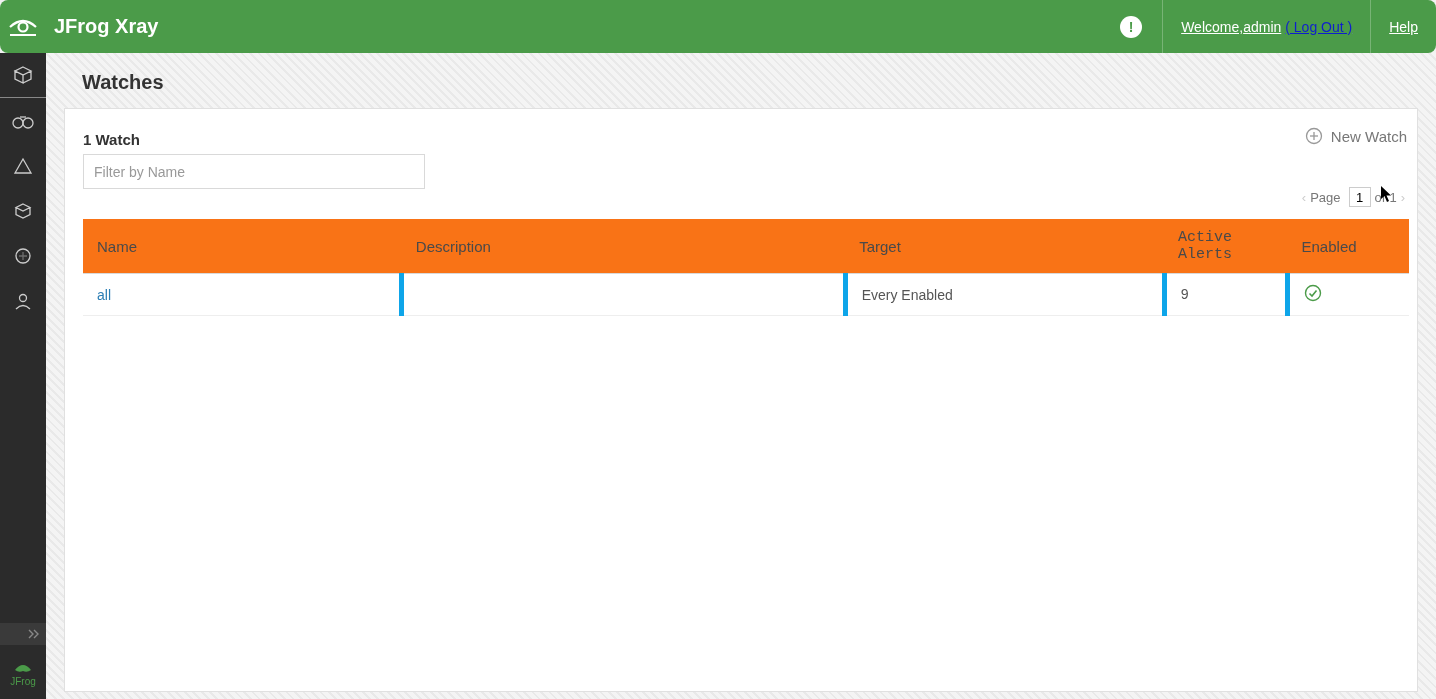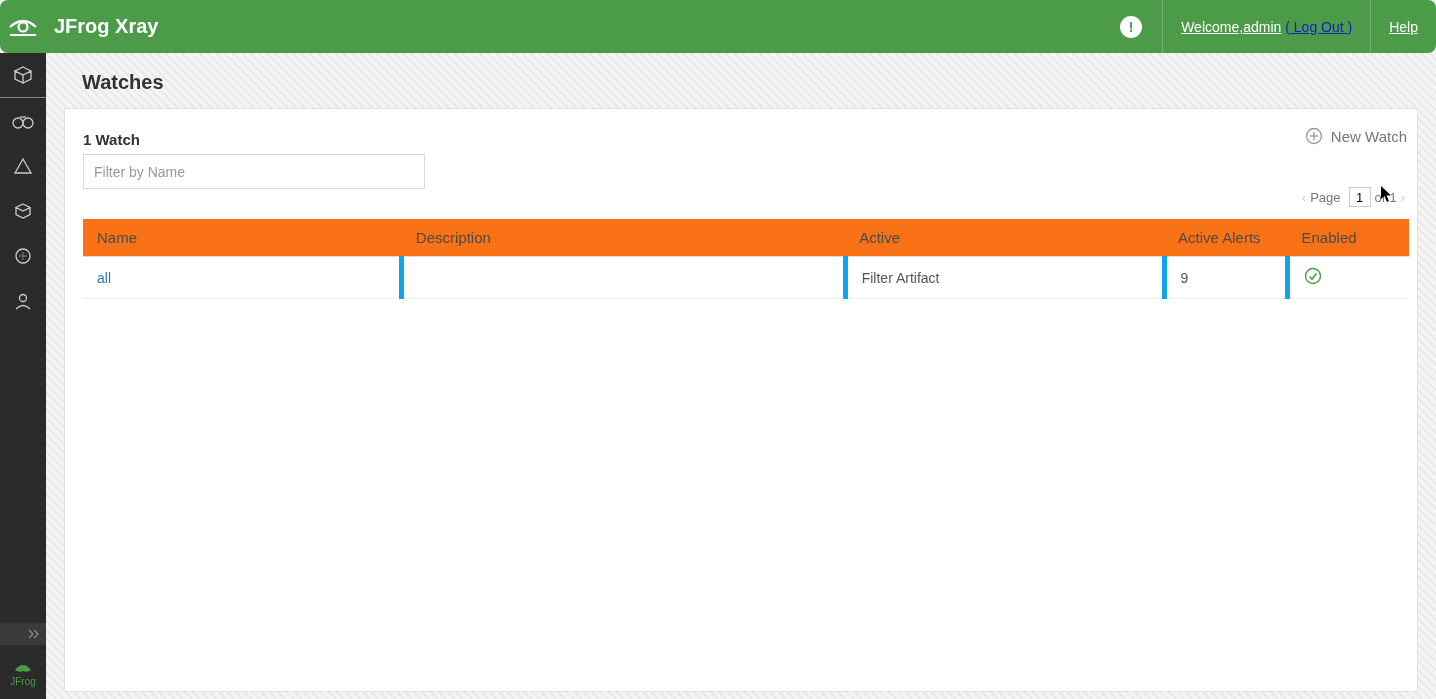--- a/index.html
+++ b/index.html
@@ -186,21 +186,21 @@
     border-bottom:1px solid #eee;
     border-right:5px solid #0ea5e9;
     font-size:14px;
     color:#555;
     vertical-align: middle;
   }
   .table td:last-child { border-right: none; }
   .table th.col-name, .table td.col-name { width: 315px; }
   .table th.col-desc, .table td.col-desc { width: 438px; }
   .table th.col-target, .table td.col-target { width: 315px; }
-  .table th.col-alerts, .table td.col-alerts { width: 122px; }
+  .table th.col-alerts, .table td.col-alerts { width: 122px; font-family: Liberation Mono, monospace; }
   .table th.col-enabled, .table td.col-enabled { width: 120px; text-align:left; }
   .watch-link { color:#2a7db4; text-decoration:none; }
   .enabled-check { color:#4b9b49; }
 
   .cursor {
     position:absolute;
     left:1334px; top:132px;
     pointer-events:none;
   }
 </style>
@@ -305,32 +305,32 @@
         <span>of</span>
         <span style="margin-left:4px">1</span>
         <span class="chev">›</span>
       </div>
 
       <table class="table">
         <thead>
           <tr>
             <th class="col-name">Name</th>
             <th class="col-desc">Description</th>
-            <th class="col-target">Active</th>
+            <th class="col-target">Target</th>
             <th class="col-alerts">Active Alerts</th>
             <th class="col-enabled">Enabled</th>
           </tr>
         </thead>
         <tbody>
           <tr>
             <td class="col-name">
               <a href="#" class="watch-link">all</a>
             </td>
             <td class="col-desc"></td>
-            <td class="col-target">Filter Artifact</td>
+            <td class="col-target">Every Enabled</td>
             <td class="col-alerts">9</td>
             <td class="col-enabled">
               <svg class="enabled-check" width="18" height="18" viewBox="0 0 18 18">
                 <circle cx="9" cy="9" r="7.5" stroke="#4b9b49" stroke-width="1.4" fill="none"></circle>
                 <path d="M5.5 9.5 L8 12 L12.5 6.5" stroke="#4b9b49" stroke-width="1.6" fill="none"></path>
               </svg>
             </td>
           </tr>
         </tbody>
       </table>

